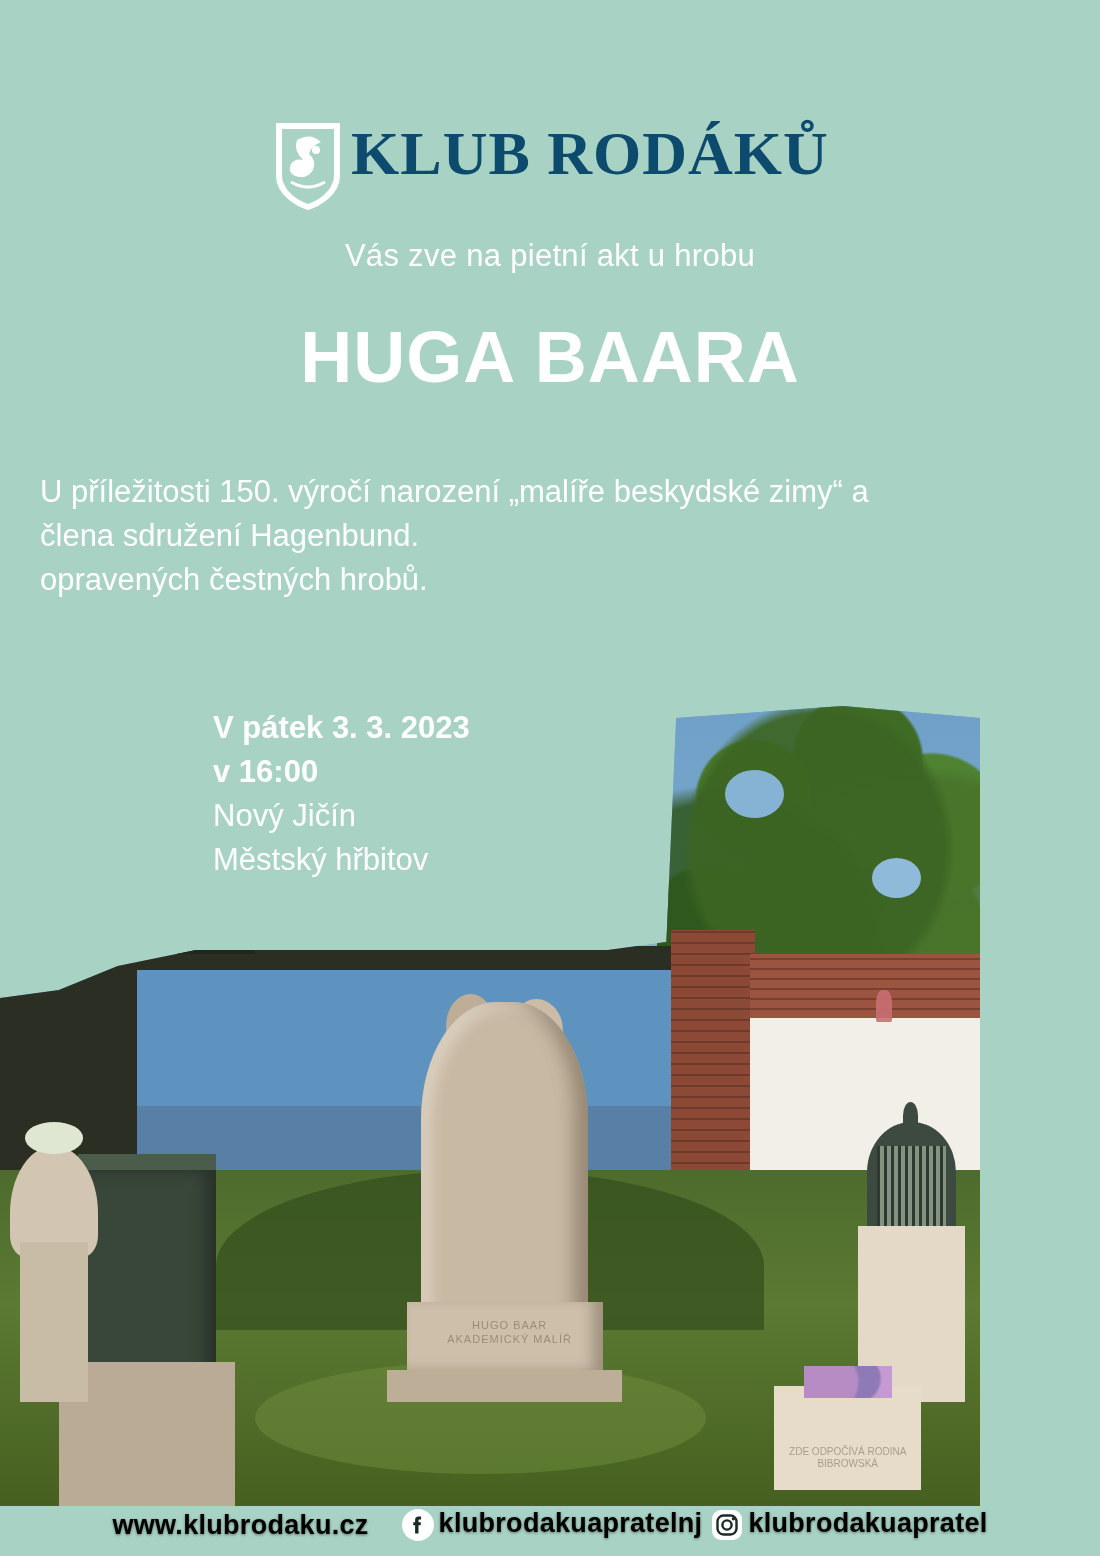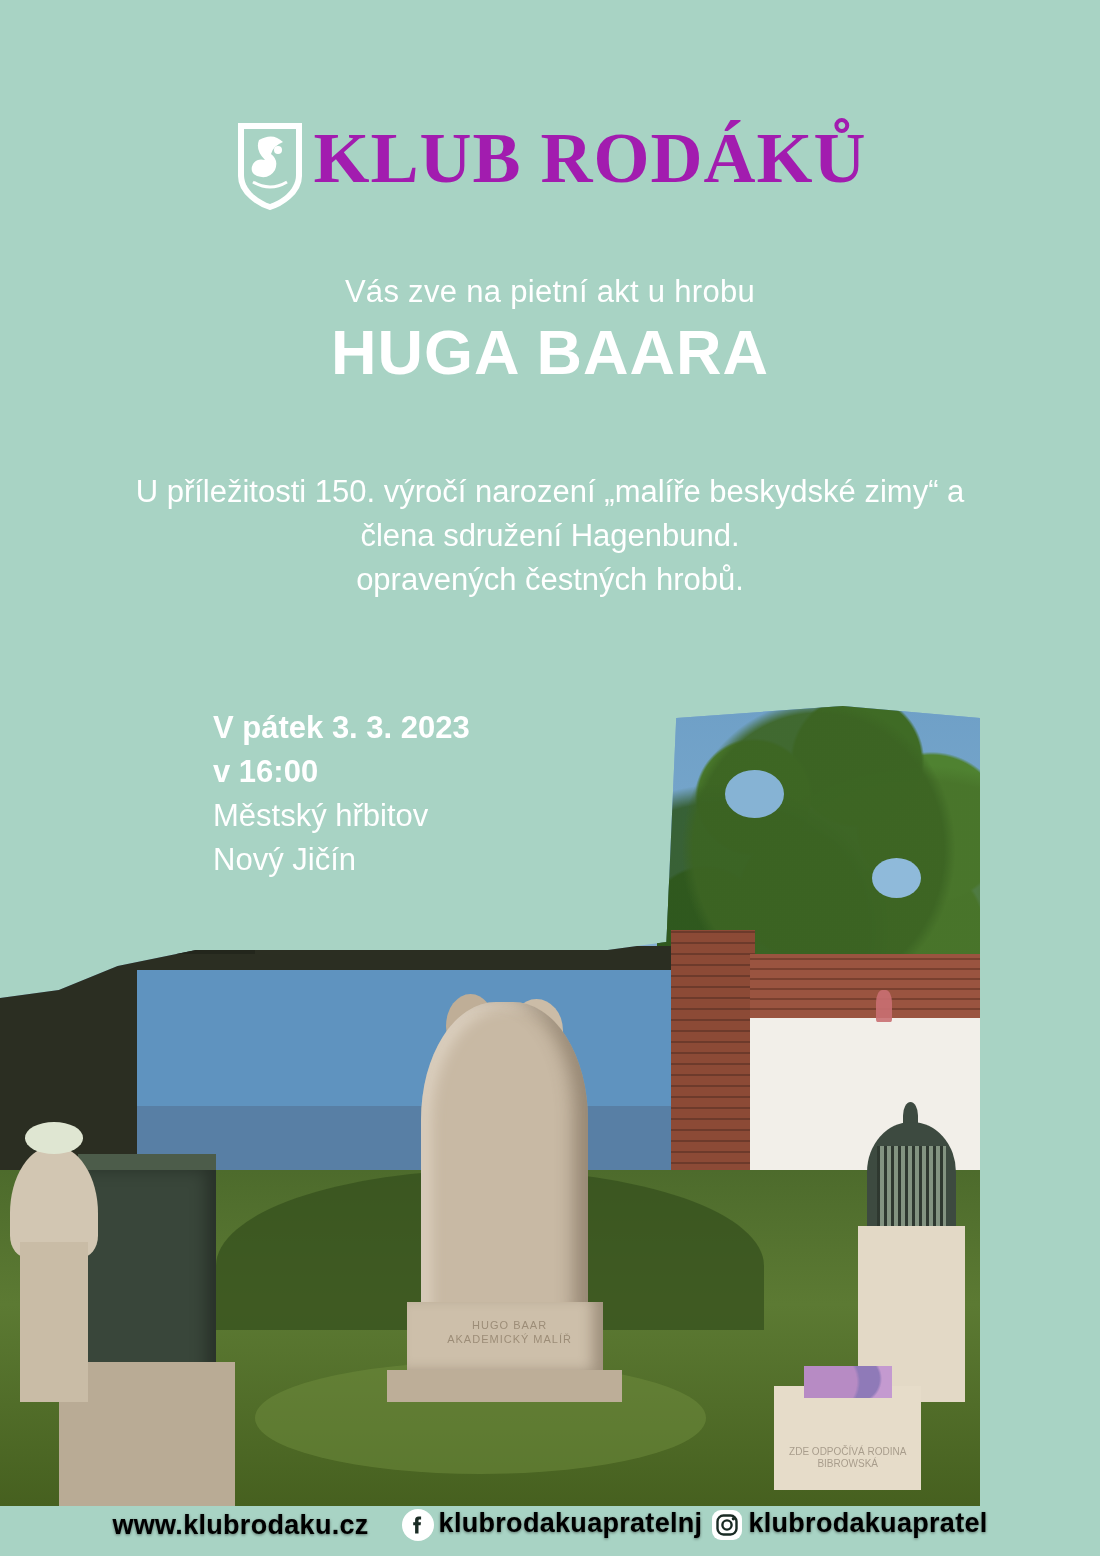--- a/index.html
+++ b/index.html
@@ -36,24 +36,24 @@
     flex: 0 0 auto;
   }
   .crest svg { display: block; }
   .logo-text {
     position: relative;
     padding-top: 4px;
   }
   .logo-main {
     font-family: "Liberation Serif", serif;
     font-weight: bold;
-    font-size: 72px;
+    font-size: 62px;
     line-height: 0.95;
     letter-spacing: 1px;
-    color: #a21caf;
+    color: #0c4a6e;
     white-space: nowrap;
   }
   .logo-sub {
     font-family: "Liberation Serif", serif;
     font-style: italic;
     font-size: 26px;
     line-height: 1;
     color: #ffffff;
     white-space: nowrap;
     margin-top: -4px;
@@ -62,38 +62,36 @@
 
   
   .invite {
     position: absolute;
     top: 238px;
     width: 100%;
     text-align: center;
     font-size: 31px;
     font-weight: 300;
     letter-spacing: 0.3px;
-    margin-top: 36px;
   }
   .name {
     position: absolute;
     top: 318px;
     width: 100%;
     text-align: center;
-    font-size: 63px;
+    font-size: 72px;
     font-weight: bold;
     letter-spacing: 1px;
     line-height: 1.1;
   }
   .desc {
     position: absolute;
     top: 470px;
     left: 40px;
     right: 40px;
-    text-align: center;
     font-size: 31px;
     line-height: 1.42;
     font-weight: 300;
   }
 
   
   .details {
     position: absolute;
     top: 706px;
     left: 178px;
@@ -426,22 +424,22 @@
     <div class="planter"></div>
     <div class="planter-flowers"></div>
     <div class="planter-text">ZDE ODPOČÍVÁ
 RODINA BIBROWSKÁ</div>
   </div>
 </div>
 
 <div class="details">
   <div class="strong">V pátek 3. 3. 2023</div>
   <div class="strong">v 16:00</div>
+  <div>Nový Jičín</div>
   <div>Městský hřbitov</div>
-  <div>Nový Jičín</div>
 </div>
 
 <div class="footer">
   <span>www.klubrodaku.cz</span>
   <span class="sep"></span>
   <span class="grp">
     <span class="fb-icon">
       <svg width="34" height="34" viewBox="0 0 34 34" aria-hidden="true">
         <circle cx="17" cy="17" r="16" fill="#ffffff"></circle>
         <path d="M19.6 17.2h-2.1v8.4h-3.4v-8.4h-1.9v-3h1.9v-2.1c0-2.3 1-3.6 3.7-3.6h2.3v3h-1.5c-.8 0-1.1.3-1.1 1.1v1.6h2.5z" fill="#1a2b24"></path>

